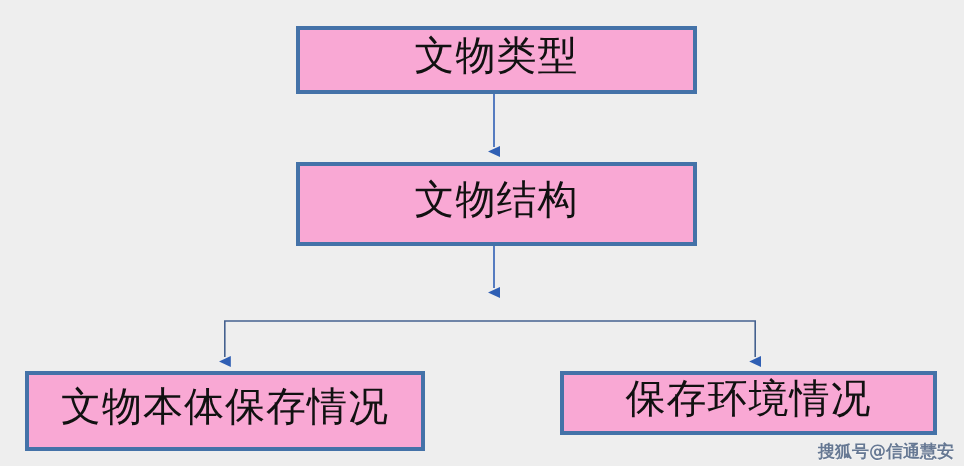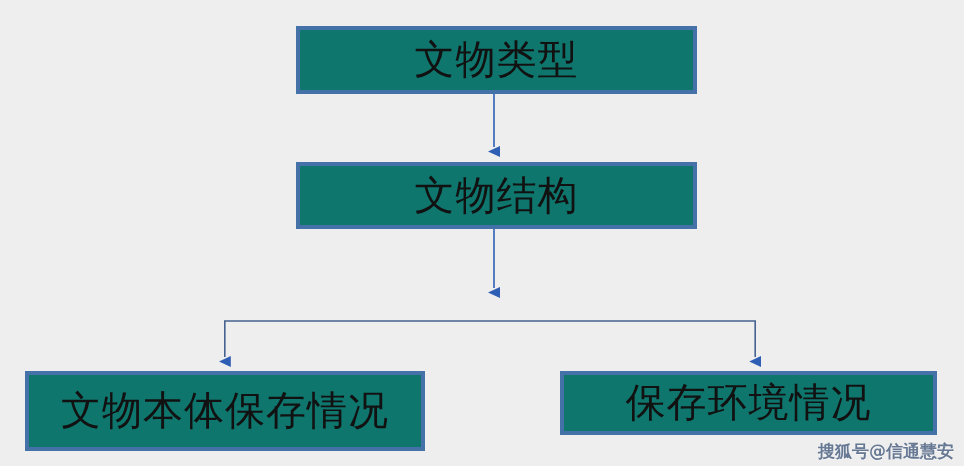--- a/index.html
+++ b/index.html
@@ -16,48 +16,48 @@
   }
   #canvas {
     position: relative;
     width: 964px;
     height: 466px;
     background: #eeeeee;
   }
   .flow-box {
     position: absolute;
     box-sizing: border-box;
-    background: #0f766e;
+    background: #f9a8d4;
     border: 4px solid #4472a8;
     display: flex;
     align-items: center;
     justify-content: center;
     color: #111111;
-    font-family: Liberation Sans, sans-serif;
+    font-family: Liberation Mono, monospace;
     font-weight: 400;
     letter-spacing: 1px;
     white-space: nowrap;
   }
   .flow-box .box-label {
     display: block;
     line-height: 1;
     transform: translateY(-1px);
   }
   #box-type {
     left: 296px;
     top: 26px;
     width: 401px;
     height: 68px;
     font-size: 40px;
   }
   #box-structure {
     left: 296px;
     top: 162px;
     width: 401px;
-    height: 67px;
+    height: 84px;
     font-size: 40px;
   }
   #box-body-preservation {
     left: 25px;
     top: 371px;
     width: 400px;
     height: 80px;
     font-size: 40px;
   }
   #box-environment {

